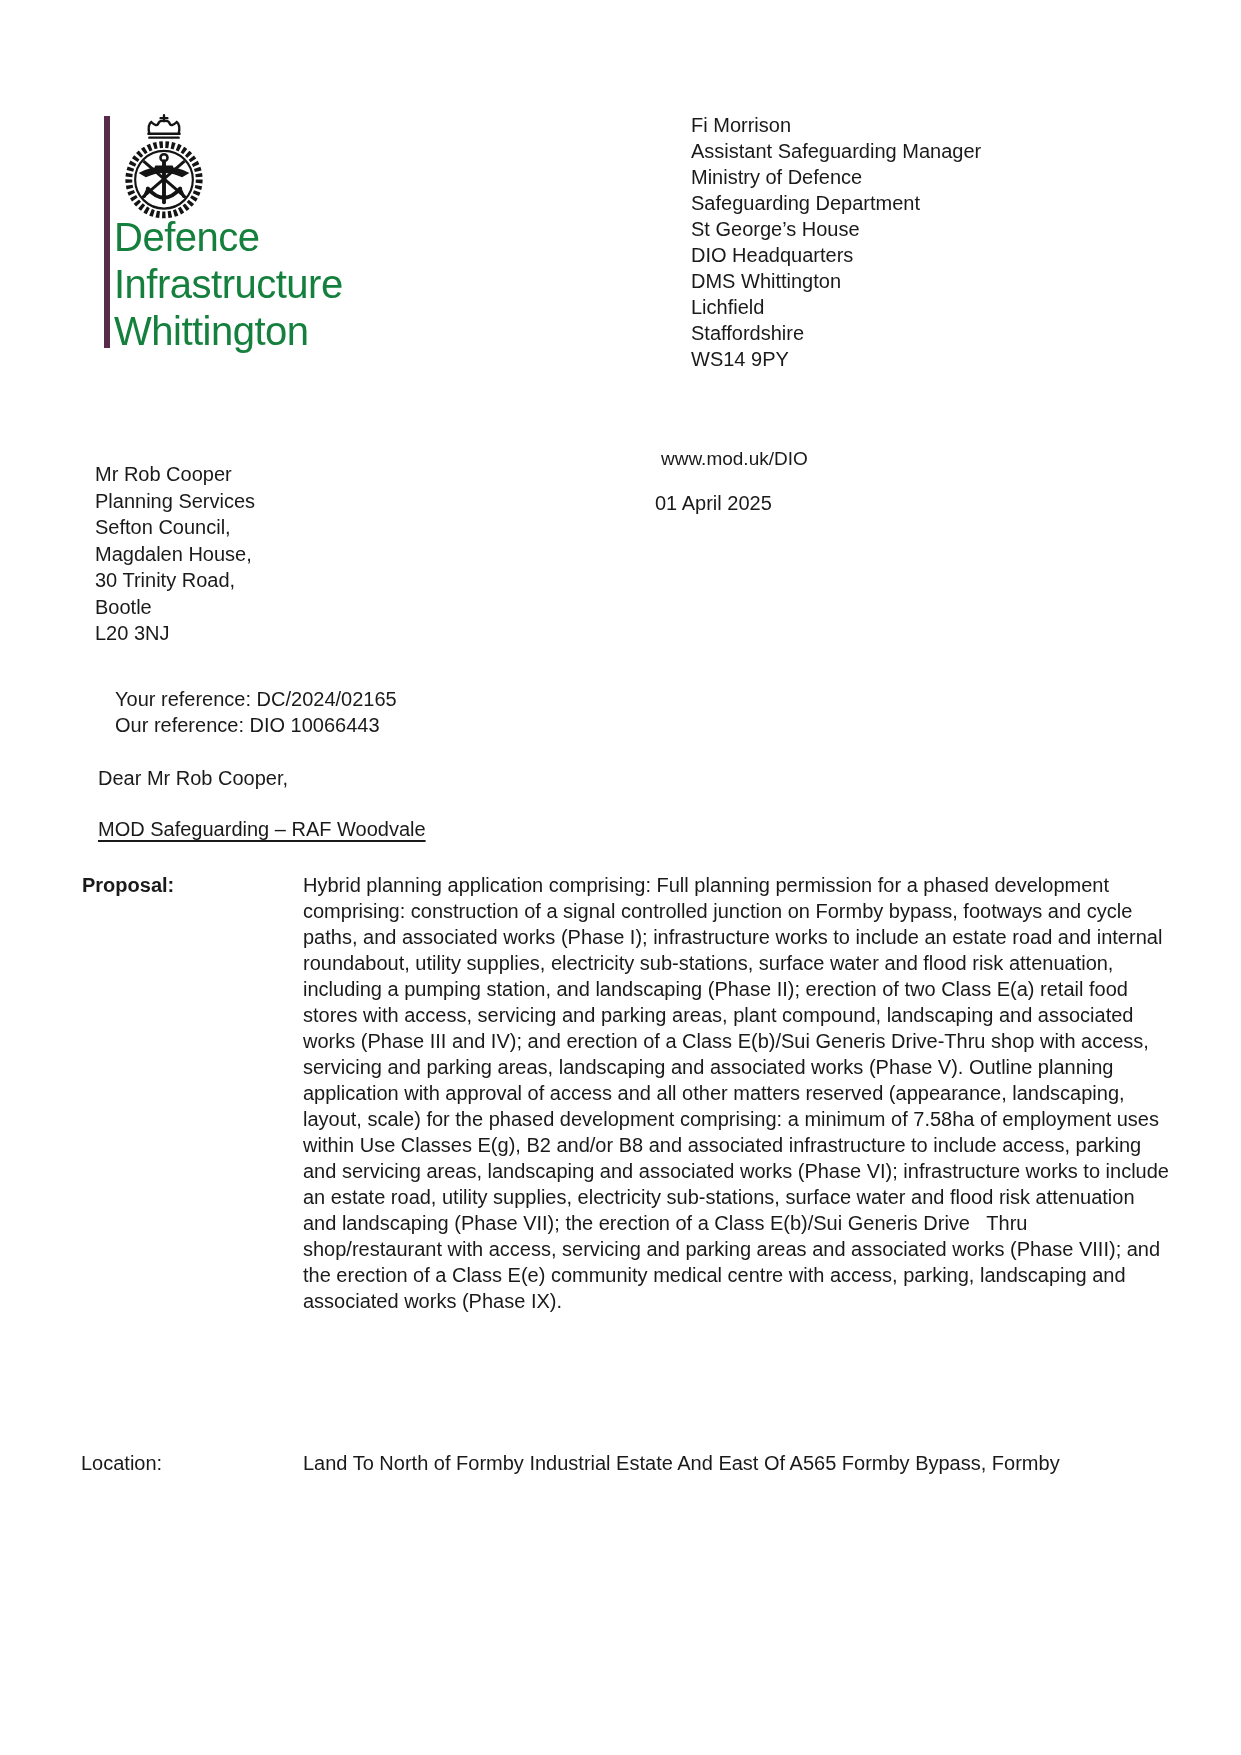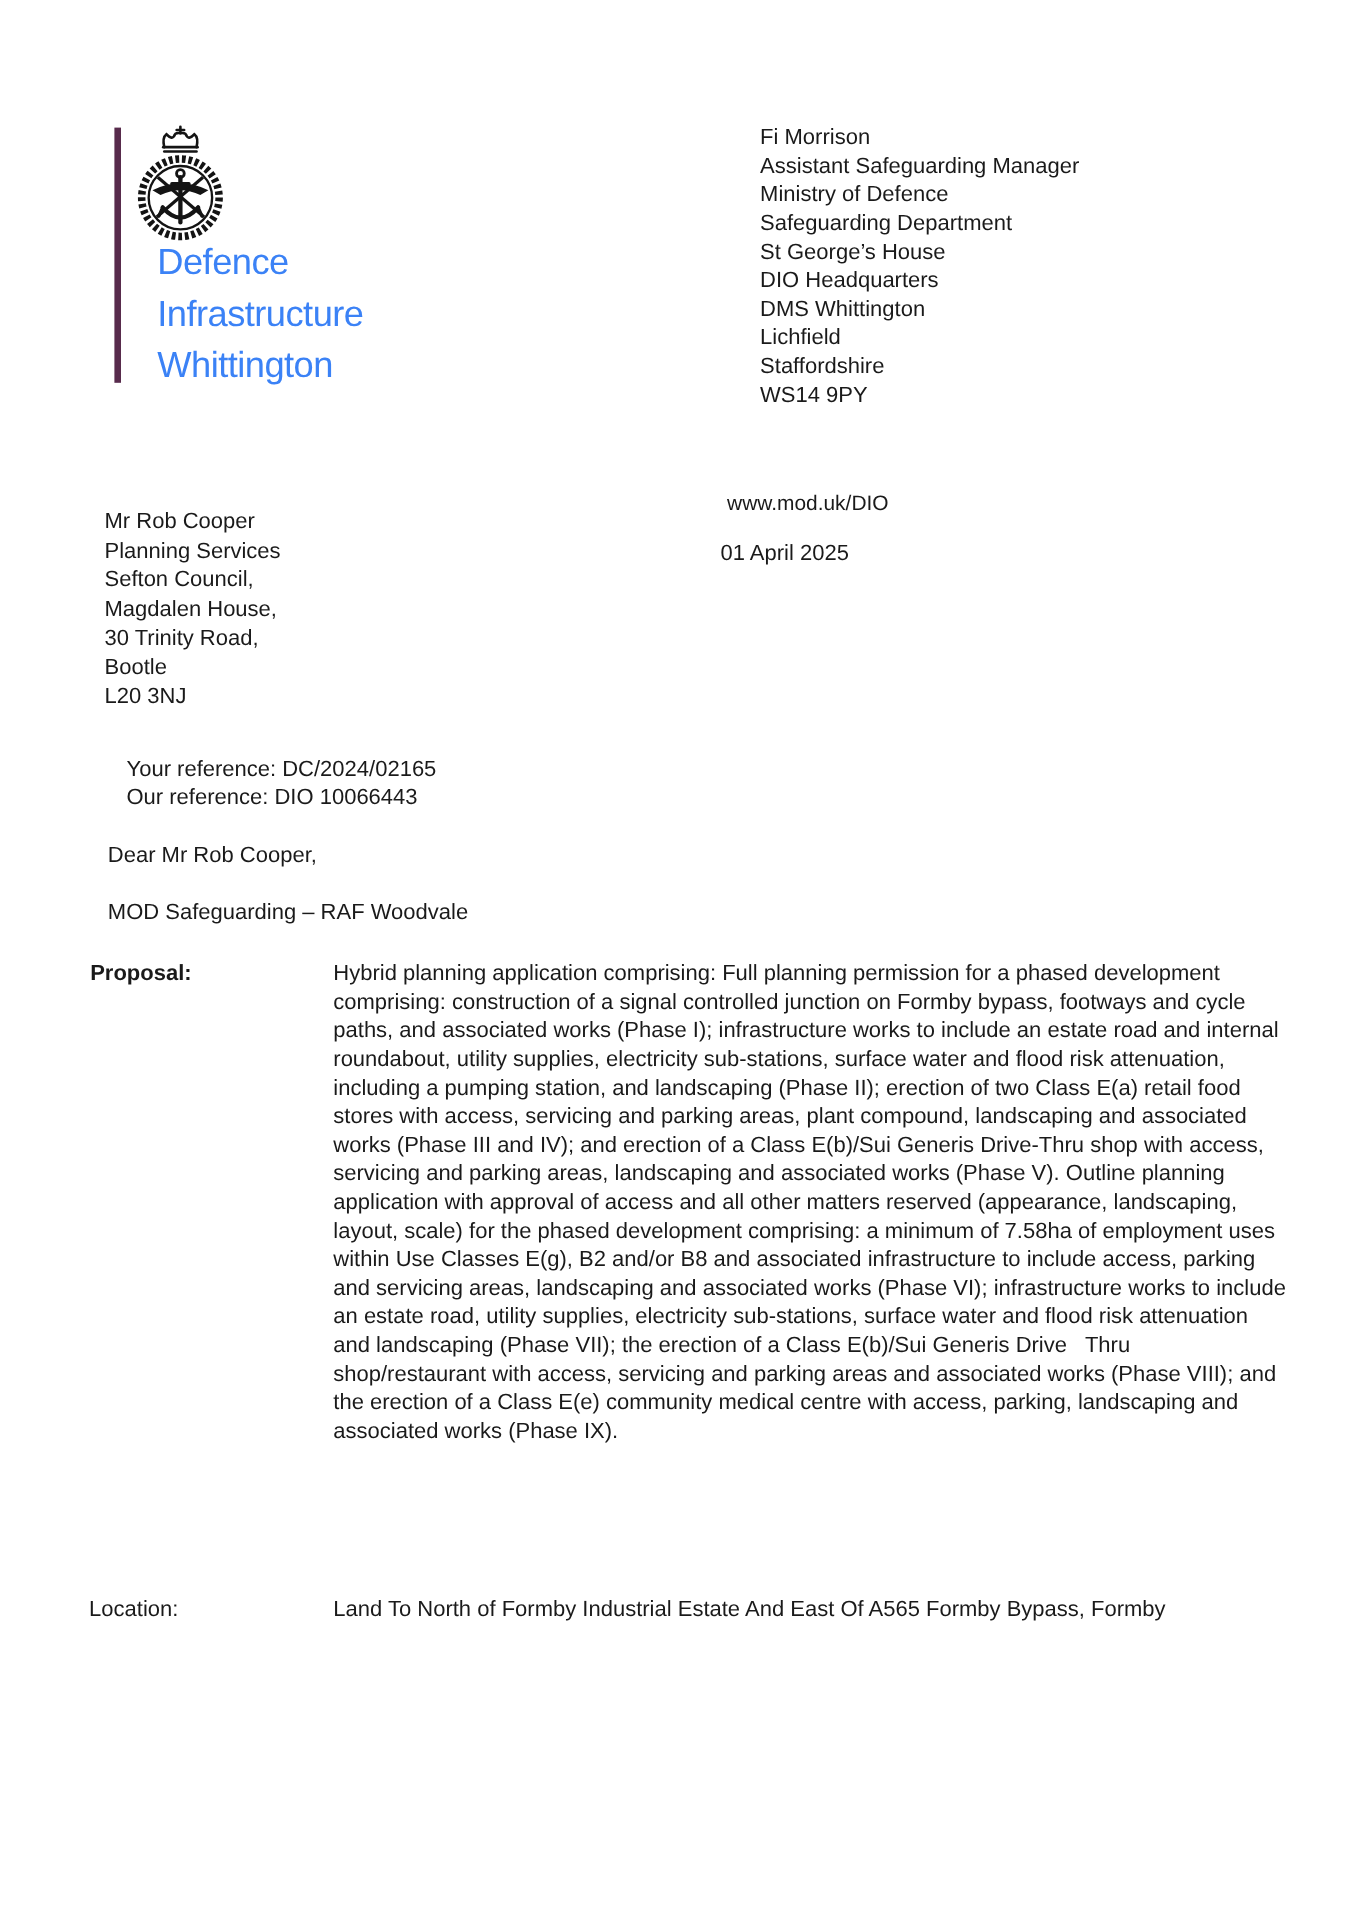--- a/index.html
+++ b/index.html
@@ -13,43 +13,44 @@
     overflow:hidden;
   }
   .abs{position:absolute;}
   .body-text{font-size:20px;line-height:26px;}
   .small-text{font-size:19px;line-height:24px;}
 
   
   .logo-bar{left:104px;top:116px;width:6px;height:232px;background:#582b4c;}
   .crest{left:120px;top:112px;}
   .logo-text{
-    left:143px;top:214px;
-    font-size:33px;line-height:47px;
+    left:114px;top:214px;
+    font-size:40px;line-height:47px;
     letter-spacing:-0.5px;
-    color:#3b82f6;
+    color:#15803d;
   }
 
   
   .sender{left:691px;top:112px;}
   .sender div{white-space:nowrap;}
   .email-row{left:655px;top:400px;white-space:nowrap;}
   .email-link{color:#0000ee;text-decoration:underline;cursor:pointer;}
   .website{left:661px;top:447px;}
   .date{left:655px;top:490px;text-align:right;}
 
   
   .recipient{left:95px;top:461px;line-height:26.5px;}
 
   
   .references{left:95px;top:686px;margin-left:20px;}
 
   .salutation{left:98px;top:765px;}
   .subject{left:98px;top:816px;}
   .subject span{
+    text-decoration:underline;
     text-underline-offset:4px;
     text-decoration-thickness:2px;
     margin-top:44px;
   }
 
   
   .field-label-proposal{left:82px;top:872px;font-weight:bold;}
   .field-text-proposal{left:303px;top:872px;width:866px;white-space:pre-wrap;}
   .field-label-location{left:81px;top:1450px;}
   .field-text-location{left:303px;top:1450px;width:866px;}

